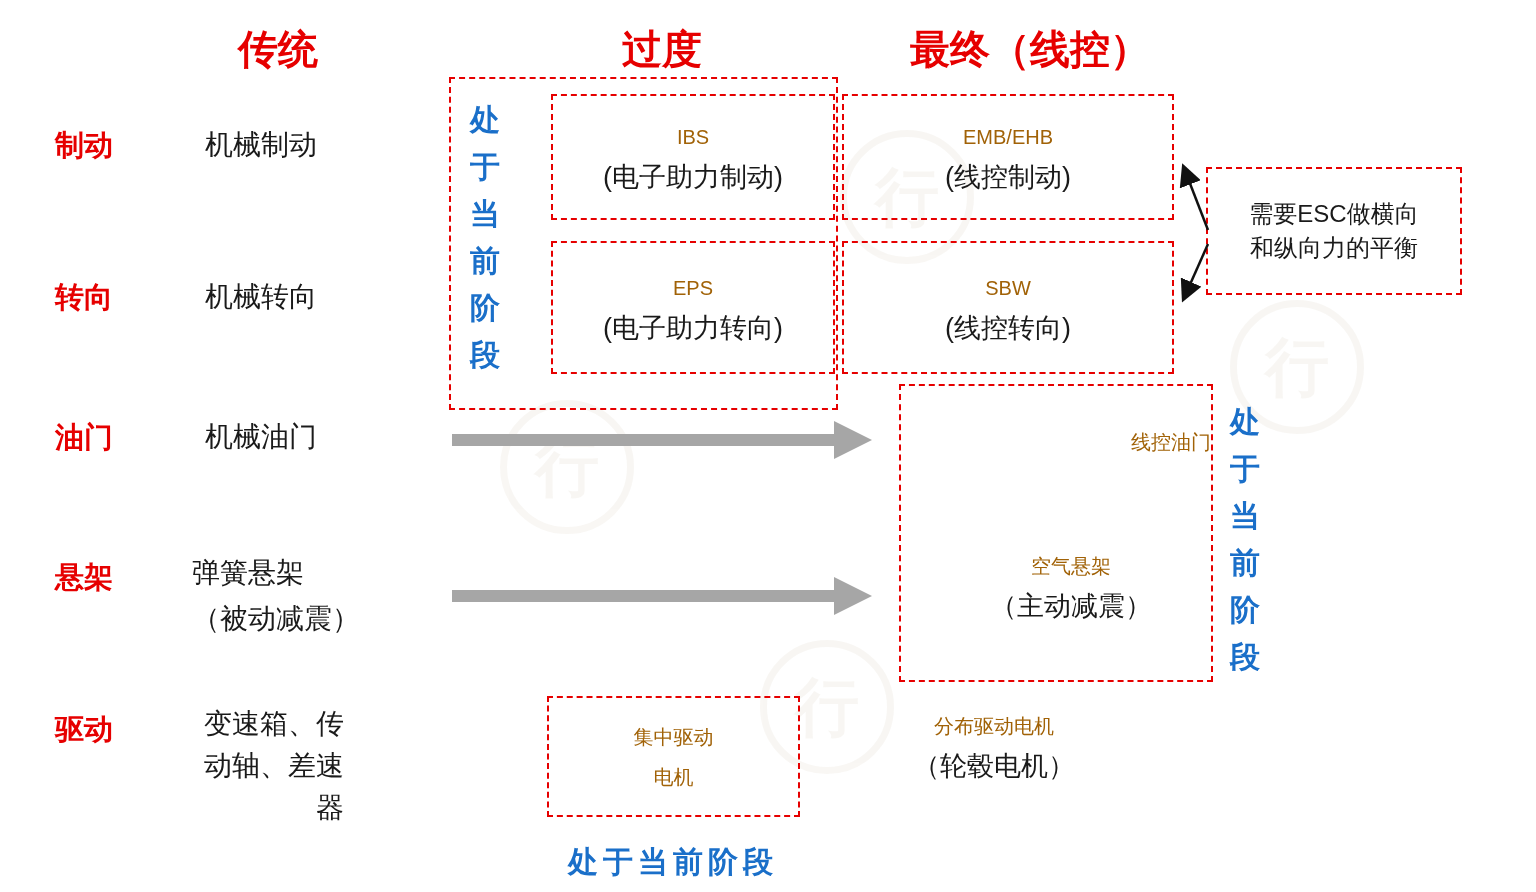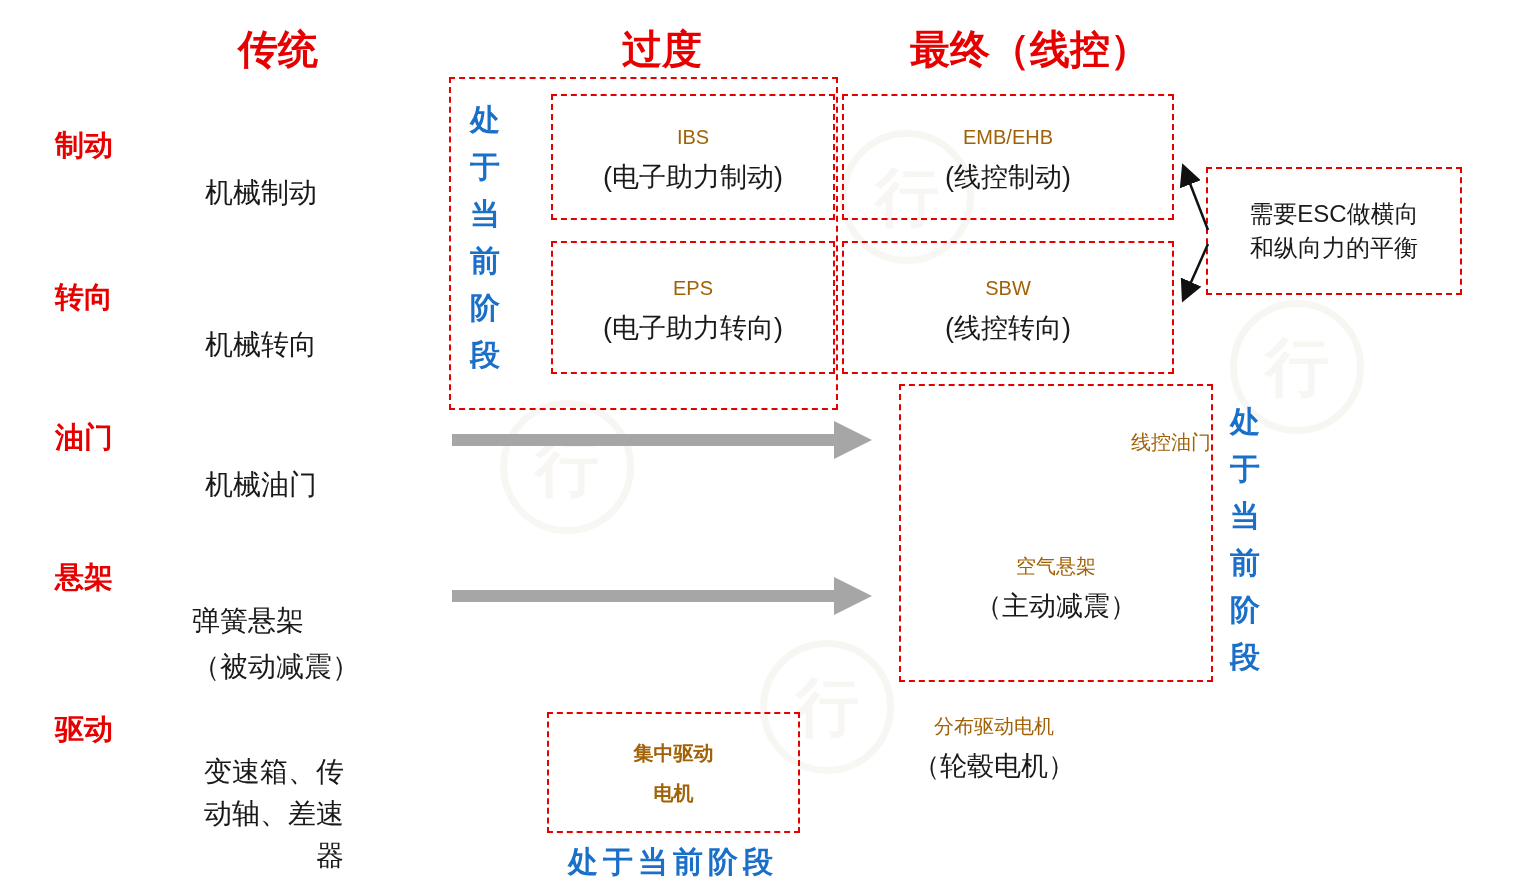--- a/index.html
+++ b/index.html
@@ -7,21 +7,21 @@
     position:relative;
     width:1536px;height:892px;
     background:#ffffff;
     font-family:"Liberation Sans","DejaVu Sans",sans-serif;
     color:#1a1a1a;
     overflow:hidden;
   }
   .abs{position:absolute;}
   .hdr{color:#e60000;font-weight:bold;font-size:40px;}
   .rowlabel{color:#e60000;font-weight:bold;font-size:29px;}
-  .trad{color:#1a1a1a;font-size:28px;margin-top:48px;}
+  .trad{color:#1a1a1a;font-size:28px;}
   .dash-box{border:2.5px dashed #e60000;box-sizing:border-box;}
   .box-flex{display:flex;flex-direction:column;align-items:center;justify-content:center;text-align:center;}
   .box-title{font-size:20px;color:#a16207;line-height:40px;}
   .box-sub{font-size:27px;color:#1a1a1a;line-height:40px;}
   .v-text{
     width:38px;
     text-align:center;
     font-size:30px;
     font-weight:bold;
     color:#1a6fc9;
@@ -99,28 +99,28 @@
     <div class="box-sub">(线控转向)</div>
   </div>
 
   <div class="abs dash-box box-flex" style="left:1206px;top:167px;width:256px;height:128px;">
     <div class="esc-note">需要ESC做横向</div>
     <div class="esc-note">和纵向力的平衡</div>
   </div>
 
   <div class="abs dash-box" style="left:899px;top:384px;width:314px;height:298px;">
     <div class="abs box-title center-text" style="left:0;top:36px;width:100%;text-align:right;">线控油门</div>
-    <div class="abs center-text" style="left:0;top:160px;width:100%;line-height:46px;">
+    <div class="abs center-text" style="left:15px;top:160px;width:100%;line-height:46px;">
       <div class="box-title">空气悬架</div>
       <div class="box-sub">（主动减震）</div>
     </div>
   </div>
   <div class="abs v-text" style="left:1226px;top:398px;">处于当前阶段</div>
 
-  <div class="abs dash-box box-flex" style="left:547px;top:712px;width:253px;height:121px;font-weight:bold;">
+  <div class="abs dash-box box-flex" style="left:547px;top:696px;width:253px;height:121px;">
     <div class="box-title">集中驱动</div>
     <div class="box-title">电机</div>
   </div>
   <div class="abs blue-h" style="left:568px;top:842px;">处于当前阶段</div>
 
   <div class="abs center-text" style="left:854px;top:706px;width:280px;line-height:44px;">
     <div class="box-title">分布驱动电机</div>
     <div class="box-sub">（轮毂电机）</div>
   </div>
 

